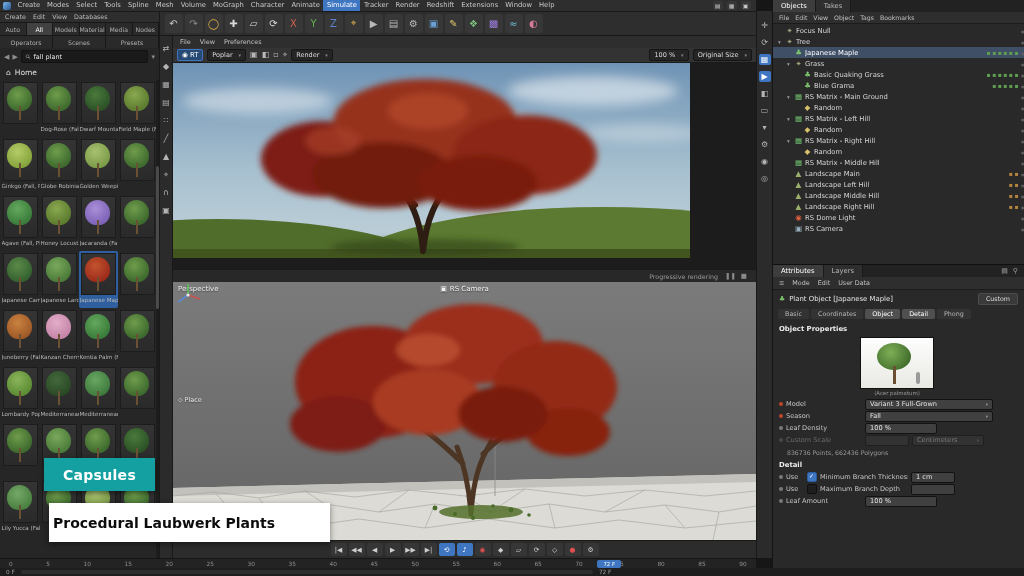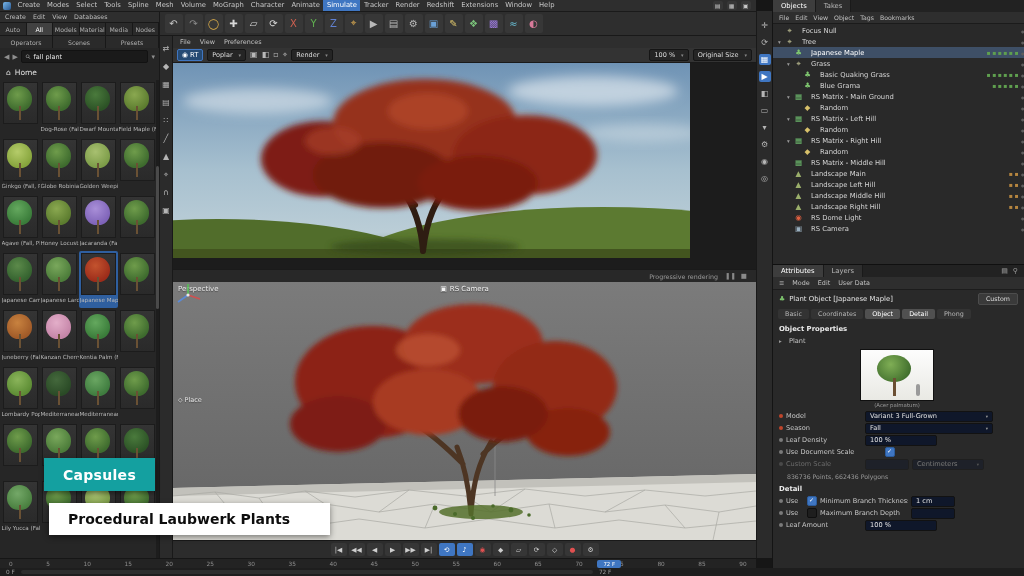--- a/index.html
+++ b/index.html
@@ -82,21 +82,21 @@
   .op-tab{padding:0 8px;font-size:6.8px;color:#b8b8b8;line-height:12px;background:#2e2e2e;border-right:1px solid #1a1a1a}
   .op-tab.active{background:#3d3d3d;color:#fff}
   .op-hicons{margin-left:auto;display:flex;gap:5px;padding-right:6px;color:#999;font-size:7px}
   .op-hicons .mag{display:inline-block;transform:rotate(-45deg)}
   .op-menu{display:flex;gap:6px;font-size:6.2px;color:#c0c0c0;padding:2px 6px;background:#2e2e2e;border-bottom:1px solid #1b1b1b;flex:0 0 auto}
   .op-list{flex:1;overflow:hidden;padding-top:1px}
   .obj-row{display:flex;align-items:center;height:11px;padding-left:calc(5px + var(--d,0)*9px);padding-right:4px;box-sizing:border-box}
   .obj-row.selected{background:#3e4f66}
   .tw{width:7px;color:#999;font-size:5.5px;flex:0 0 auto}
   .oicon{width:9px;font-size:7.5px;color:var(--ic,#bbb);text-align:center;flex:0 0 auto}
-  .oname{font-size:6.8px;color:#d6d6d6;margin-left:8px;white-space:nowrap;overflow:hidden}
+  .oname{font-size:6.8px;color:#d6d6d6;margin-left:2px;white-space:nowrap;overflow:hidden}
   .obj-row.selected .oname{color:#fff}
   .ochips{margin-left:auto;font-size:6px;letter-spacing:1.5px;flex:0 0 auto}
   .chips-green{color:#5f9f4f}.chips-amber{color:#b5853f}
   .odots{width:13px;text-align:center;flex:0 0 auto}
   .odots::after{content:"● ●";font-size:3.8px;color:#5d5d5d;letter-spacing:1px}
   .ocheck{width:8px;color:#6fbf5f;font-size:6px;text-align:center;flex:0 0 auto}
   .ordot{width:7px;color:#e05040;font-size:6px;text-align:center;flex:0 0 auto}
   
   #attributes-panel{position:absolute;left:772px;top:264px;width:252px;height:304px;background:#292929;border-left:1px solid #141414;border-top:1px solid #101010;display:flex;flex-direction:column;box-sizing:border-box;z-index:4}
   .at-mode{display:flex;gap:8px;padding:2px 6px;color:#c0c0c0;background:#2e2e2e;border-bottom:1px solid #1c1c1c;align-items:center;font-size:6.4px}
@@ -104,39 +104,39 @@
   .custom-btn{margin-left:auto;background:#3a3a3a;border:1px solid #4c4c4c;border-radius:2px;padding:0 7px;font-size:6.3px;color:#ddd;height:10px;line-height:10px}
   .at-tabs{display:flex;gap:2px;padding:2px 5px}
   .at-tab{padding:1px 7px;background:#333;border-radius:2px;color:#b5b5b5;font-size:6.4px}
   .at-tab.active{background:#505050;color:#fff}
   .sec-head{font-size:6.9px;color:#ececec;padding:4px 6px 2px;font-weight:bold}
   .prow{display:flex;align-items:center;padding:0 6px;gap:3px;height:12px}
   .pdot{width:4px;height:4px;border-radius:50%;background:#7a7a7a;flex:0 0 auto}
   .pdot.red{background:#c0452b}
   .plabel{width:76px;color:#c6c6c6;font-size:6.6px;flex:0 0 auto;white-space:nowrap;overflow:hidden}
   .plabel.wide{width:96px}
-  .pfield{flex:1;max-width:118px;background:#0f172a;border:1px solid #121212;border-radius:2px;height:9px;display:flex;align-items:center;padding:0 4px;color:#e2e2e2;font-size:6.6px;white-space:nowrap;overflow:hidden}
+  .pfield{flex:1;max-width:118px;background:#404040;border:1px solid #121212;border-radius:2px;height:9px;display:flex;align-items:center;padding:0 4px;color:#e2e2e2;font-size:6.6px;white-space:nowrap;overflow:hidden}
   .pfield.dd::after{content:"▾";margin-left:auto;font-size:4.5px;color:#999}
   .pfield.focus{border-color:#3f76c2}
   .pfield.sm{flex:0 0 auto;width:34px}
   .pfield.md{flex:0 0 auto;width:62px}
   .pcheck{width:8px;height:8px;background:#1e1e1e;border:1px solid #0f0f0f;border-radius:2px;position:relative;flex:0 0 auto}
   .pcheck.checked{background:#3f76c2;border-color:#2c5c9c}
   .pcheck.checked::after{content:"✓";color:#fff;font-size:6px;position:absolute;left:1px;top:-1.5px}
   .rdisabled{opacity:.4}
   .stats{padding:3px 6px 1px 14px;color:#9a9a9a;font-size:6.2px}
   .plant-prev{margin-left:86px;width:76px;display:flex;flex-direction:column;align-items:center;gap:1px;padding:2px 0}
   .pp-img{width:72px;height:50px;background:linear-gradient(#fdfdfd,#e9e9e4);border:1px solid #101010;position:relative;overflow:hidden}
   .pp-f{position:absolute;left:16px;top:5px;width:34px;height:27px;border-radius:50%;background:radial-gradient(circle at 40% 35%,#7fae55,#42702e 75%)}
   .pp-t{position:absolute;left:32px;bottom:4px;width:3px;height:18px;background:#6b4f33}
   .pp-person{position:absolute;right:13px;bottom:4px;width:4px;height:12px;background:#9a9a9a;border-radius:2px}
   .pp-cap{font-size:5.4px;color:#9a9a9a}
   
   .capsules-badge{position:absolute;left:44px;top:458px;width:111px;height:33px;background:#14a0a0;color:#fff;font-weight:bold;font-size:14px;display:flex;align-items:center;justify-content:center;z-index:60;box-shadow:0 2px 5px rgba(0,0,0,.45);letter-spacing:.3px}
-  .title-badge{position:absolute;left:49px;top:503px;width:281px;height:32px;background:#fff;color:#0d0d0d;font-weight:bold;font-size:14px;display:flex;align-items:center;padding-left:19px;box-sizing:border-box;z-index:60;box-shadow:0 2px 6px rgba(0,0,0,.45)}
+  .title-badge{position:absolute;left:49px;top:503px;width:281px;height:39px;background:#fff;color:#0d0d0d;font-weight:bold;font-size:14px;display:flex;align-items:center;padding-left:4px;box-sizing:border-box;z-index:60;box-shadow:0 2px 6px rgba(0,0,0,.45)}
 </style>
 </head>
 <body>
 
 <div id="menubar">
   <span class="logo"></span>
   <div style="display:flex">
 
       <span class="menu-item">Create</span>
 
@@ -1023,24 +1023,20 @@
 
   <span class="at-tab">Basic</span>
       <span class="at-tab">Coordinates</span>
       <span class="at-tab active">Object</span>
       <span class="at-tab active">Detail</span>
       <span class="at-tab">Phong</span>
     </div>
 
   <div class="sec-head">Object Properties</div>
 
-  <div class="prow">
-    <span class="tw">▸</span>
-    <span class="plabel">Plant</span>
-  </div>
   <div class="plant-prev">
     <div class="pp-img">
       <div class="pp-f"></div>
         <div class="pp-t"></div>
         <div class="pp-person"></div>
     </div>
     <div class="pp-cap">(Acer palmatum)</div>
   </div>
 
   <div class="prow">
@@ -1056,25 +1052,20 @@
     <span class="pfield dd">
         <span>Fall</span>
       </span>
   </div>
   <div class="prow">
     <span class="pdot"></span>
     <span class="plabel">Leaf Density</span>
     <span class="pfield md">
         <span>100 %</span>
       </span>
-  </div>
-  <div class="prow">
-    <span class="pdot"></span>
-    <span class="plabel wide">Use Document Scale</span>
-    <span class="pcheck checked"></span>
   </div>
   <div class="prow rdisabled">
     <span class="pdot"></span>
     <span class="plabel">Custom Scale</span>
     <span class="pfield sm">
         <span></span>
       </span>
     <span class="pfield dd md">
         <span>Centimeters</span>
       </span>

